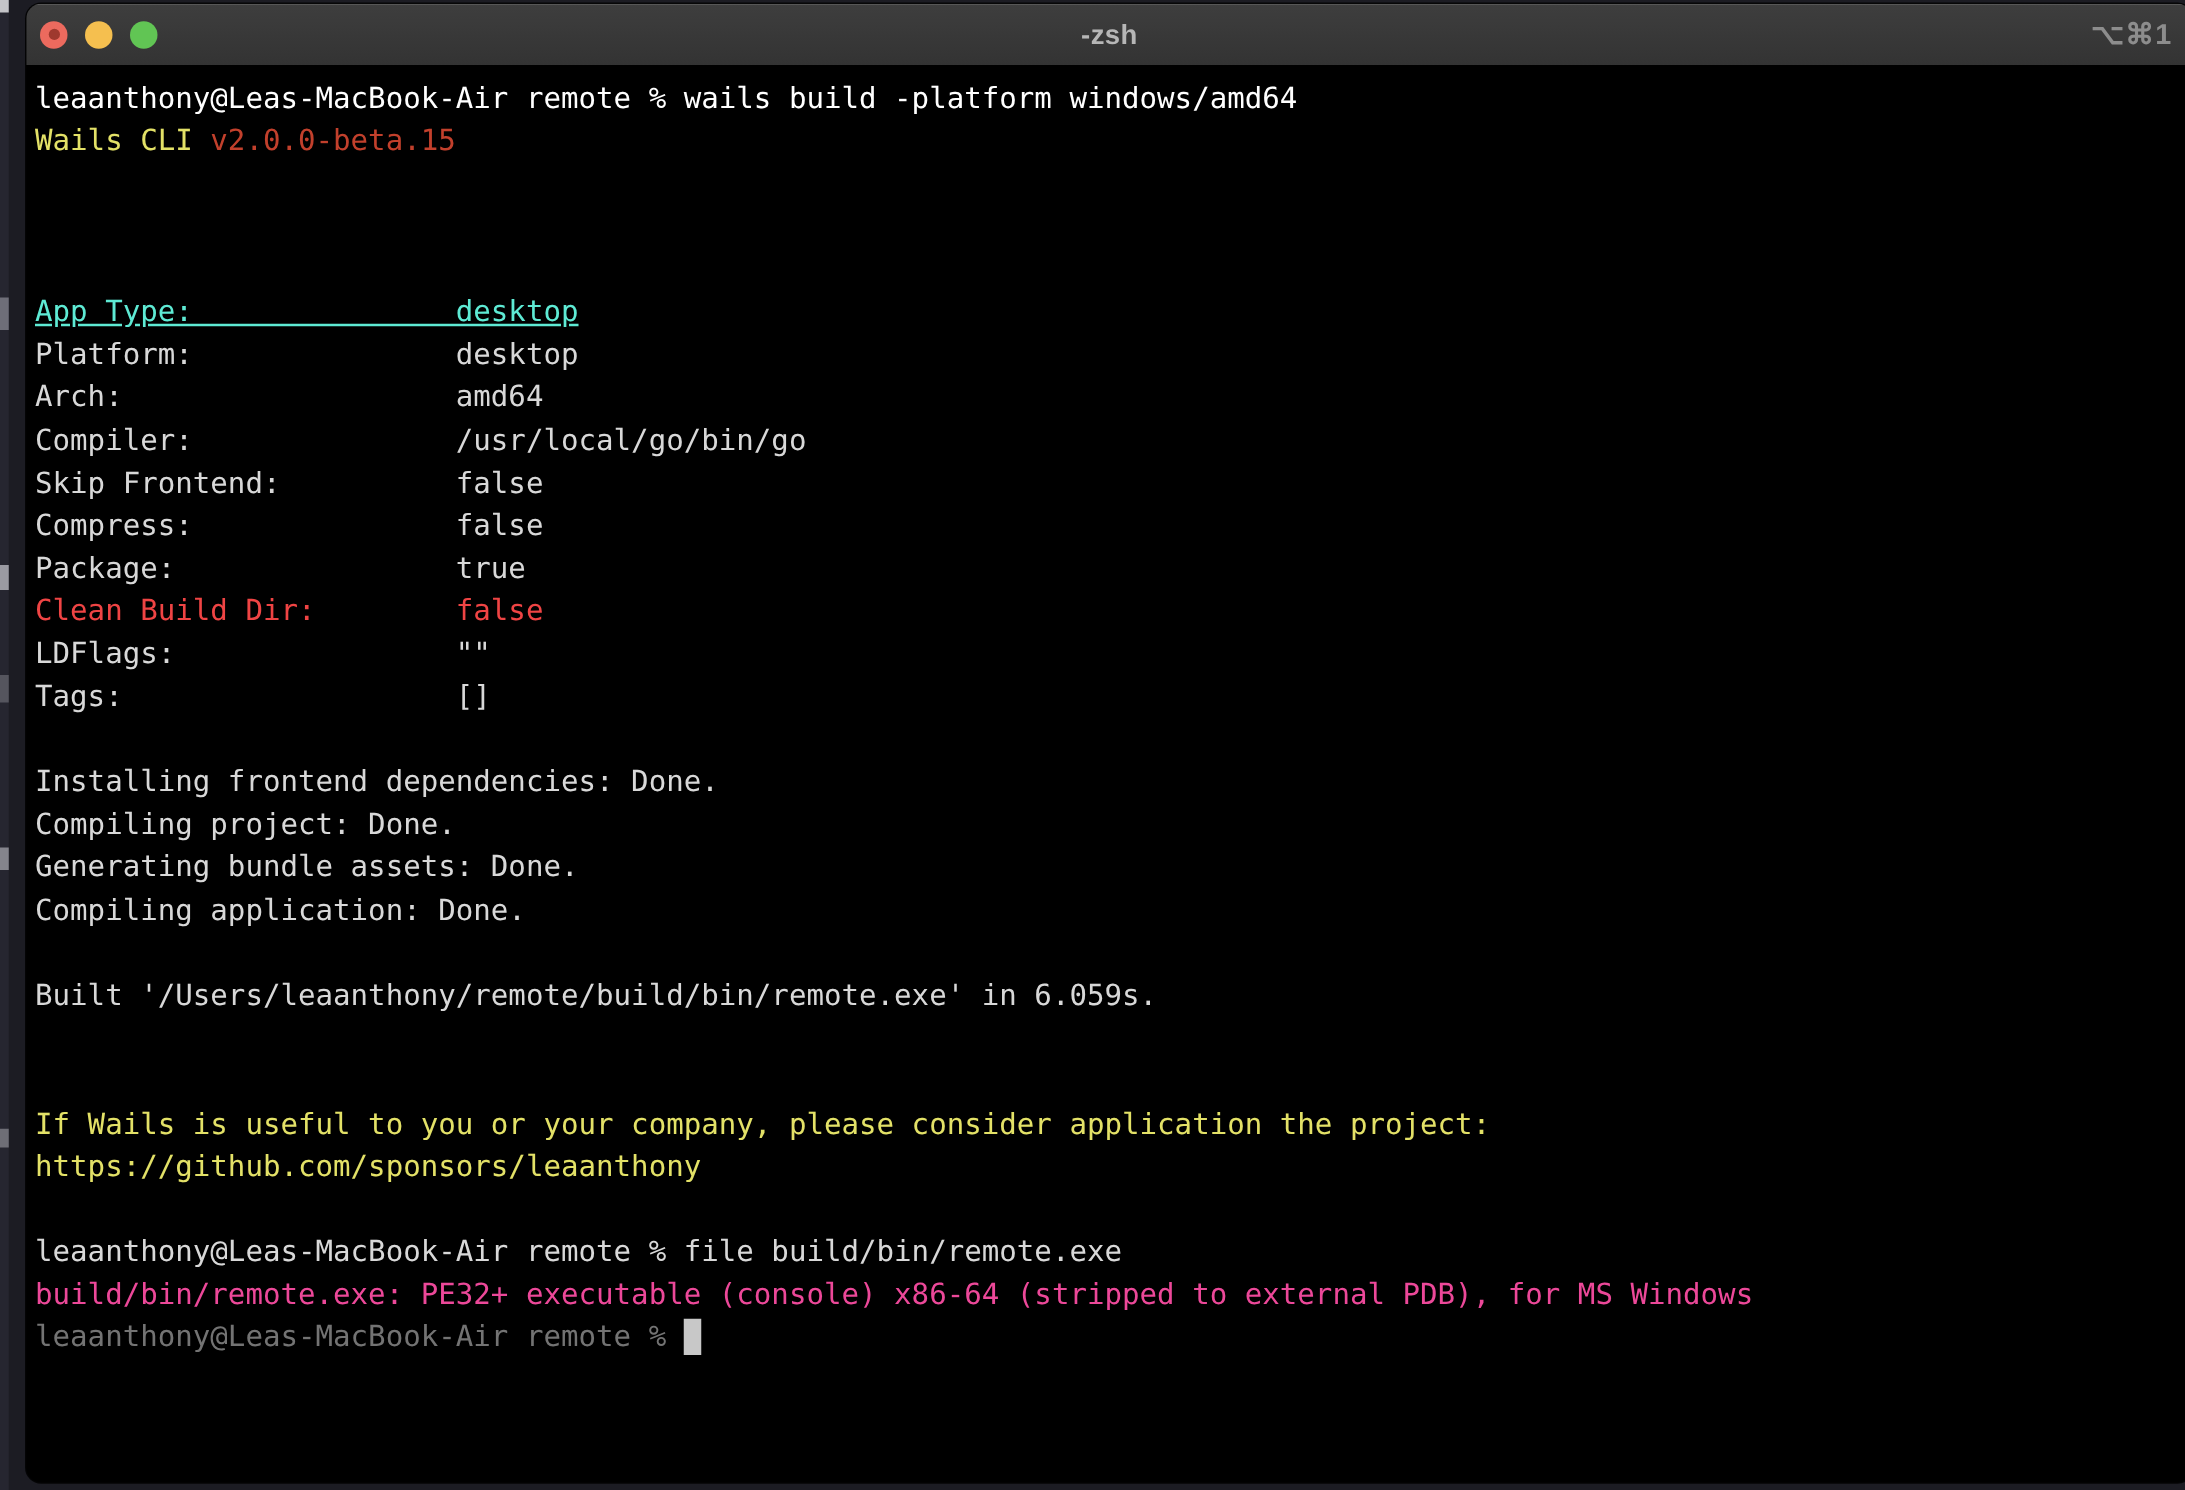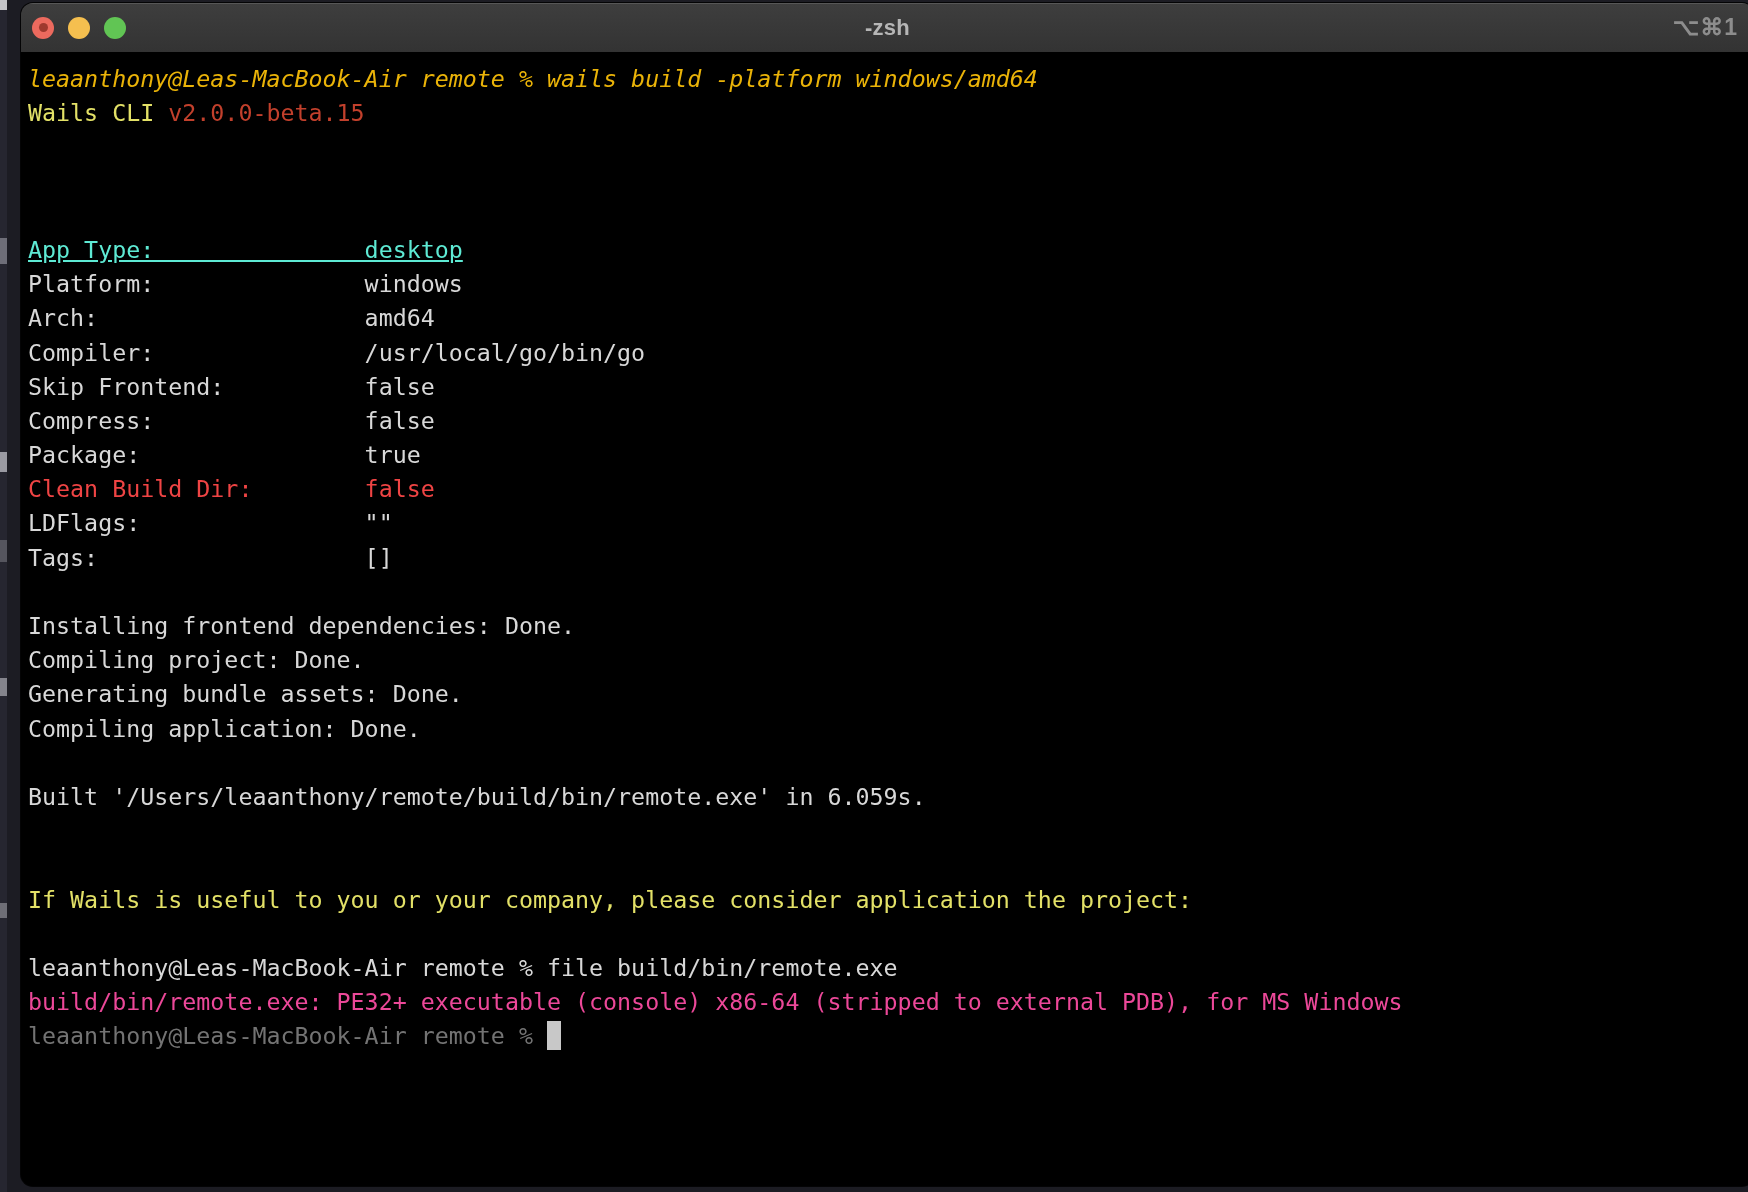--- a/index.html
+++ b/index.html
@@ -89,43 +89,44 @@
       <button class="tl close">
           <span class="dot"></span>
         </button>
       <button class="tl min"></button>
       <button class="tl zoom"></button>
     </div>
     <div class="title">-zsh</div>
     <div class="shortcut">⌥⌘1</div>
   </div>
   <div class="term" id="term">
-      <div class="line"><span style="color: #eab308; font-style: italic;">leaanthony@Leas-MacBook-Air remote % wails build -platform windows/amd64</span></div>
+      <div class="line"><span style="color: #ffffff;">leaanthony@Leas-MacBook-Air remote % wails build -platform windows/amd64</span></div>
       <div class="line"><span style="color: rgb(227, 225, 103);">Wails CLI </span><span style="color: rgb(194, 64, 44);">v2.0.0-beta.15</span></div>
       <div class="line"></div>
       <div class="line"></div>
       <div class="line"></div>
       <div class="line"><span style="color: #5eead4; text-decoration: underline;">App Type:               desktop</span></div>
-      <div class="line"><span style="color: rgb(216, 216, 216);">Platform:               windows</span></div>
+      <div class="line"><span style="color: rgb(216, 216, 216);">Platform:               desktop</span></div>
       <div class="line"><span style="color: rgb(216, 216, 216);">Arch:                   amd64</span></div>
       <div class="line"><span style="color: rgb(216, 216, 216);">Compiler:               /usr/local/go/bin/go</span></div>
       <div class="line"><span style="color: rgb(216, 216, 216);">Skip Frontend:          false</span></div>
       <div class="line"><span style="color: rgb(216, 216, 216);">Compress:               false</span></div>
       <div class="line"><span style="color: rgb(216, 216, 216);">Package:                true</span></div>
       <div class="line"><span style="color: #ef4444;">Clean Build Dir:        false</span></div>
       <div class="line"><span style="color: rgb(216, 216, 216);">LDFlags:                ""</span></div>
       <div class="line"><span style="color: rgb(216, 216, 216);">Tags:                   []</span></div>
       <div class="line"></div>
       <div class="line"><span style="color: rgb(216, 216, 216);">Installing frontend dependencies: Done.</span></div>
       <div class="line"><span style="color: rgb(216, 216, 216);">Compiling project: Done.</span></div>
       <div class="line"><span style="color: rgb(216, 216, 216);">Generating bundle assets: Done.</span></div>
       <div class="line"><span style="color: rgb(216, 216, 216);">Compiling application: Done.</span></div>
       <div class="line"></div>
       <div class="line"><span style="color: rgb(216, 216, 216);">Built '/Users/leaanthony/remote/build/bin/remote.exe' in 6.059s.</span></div>
       <div class="line"></div>
       <div class="line"></div>
       <div class="line"><span style="color: rgb(227, 225, 103);">If Wails is useful to you or your company, please consider application the project:</span></div>
+      <div class="line"><span style="color: rgb(227, 225, 103);">https://github.com/sponsors/leaanthony</span></div>
       <div class="line"></div>
       <div class="line"><span style="color: rgb(216, 216, 216);">leaanthony@Leas-MacBook-Air remote % file build/bin/remote.exe</span></div>
       <div class="line"><span style="color: #ec4899; margin-top: 32px;">build/bin/remote.exe: PE32+ executable (console) x86-64 (stripped to external PDB), for MS Windows</span></div>
       <div class="line"><span style="color: #737373;">leaanthony@Leas-MacBook-Air remote % </span><span class="cursor"></span></div>
     </div>
 </div>
 
 </body></html>

